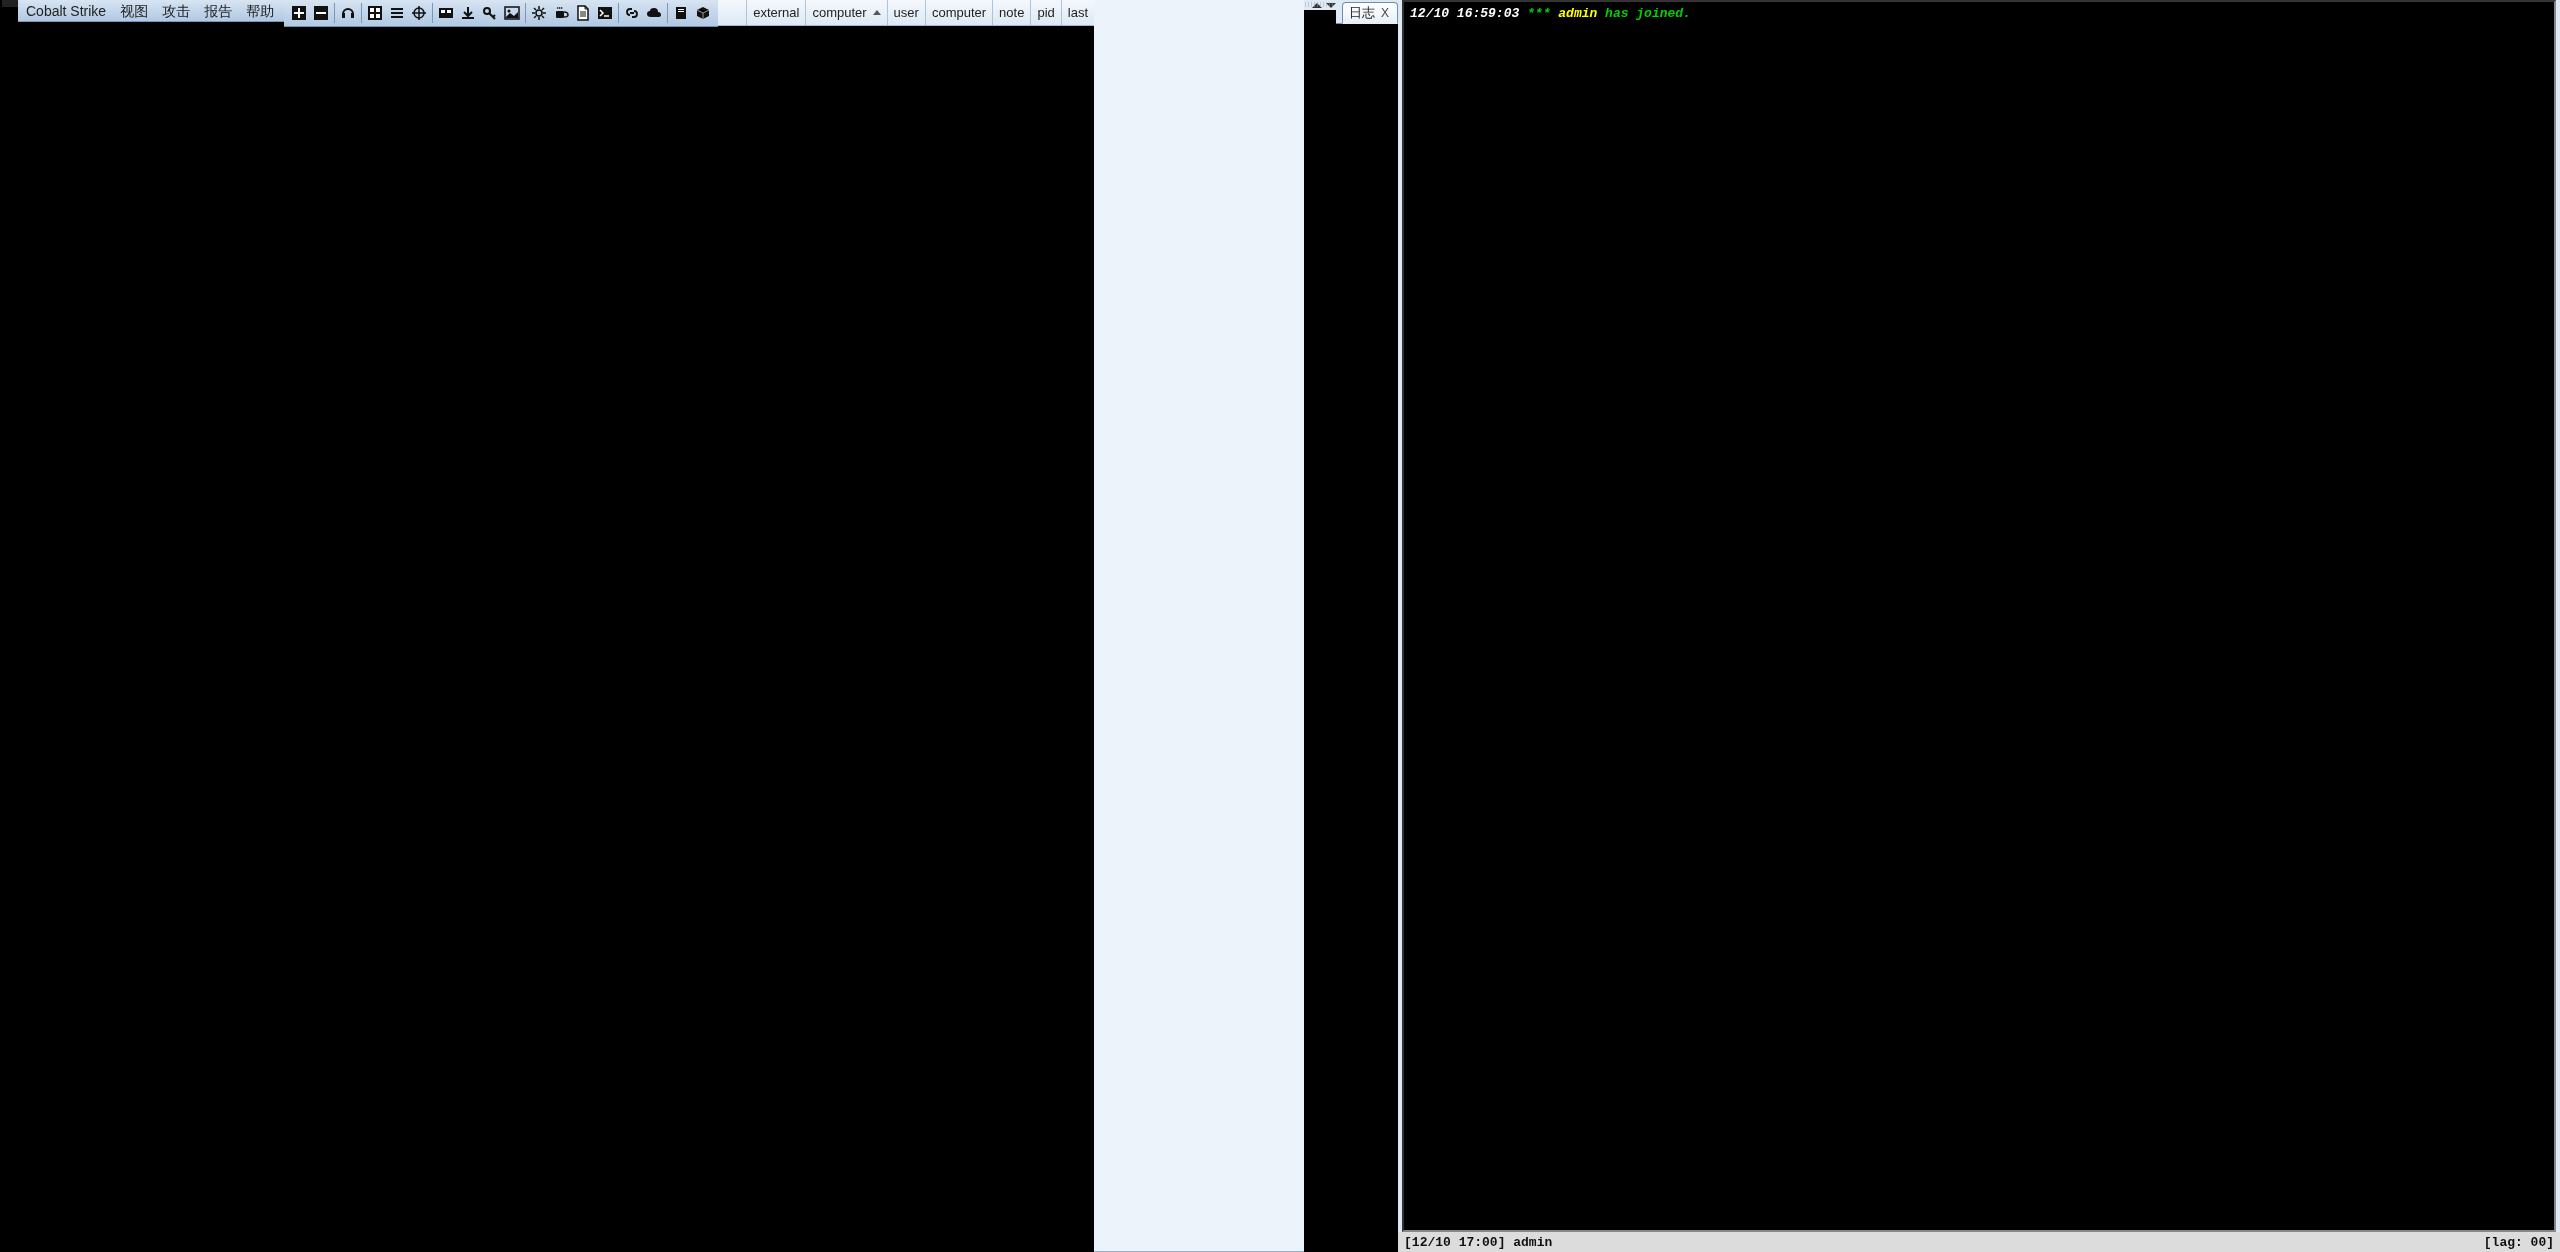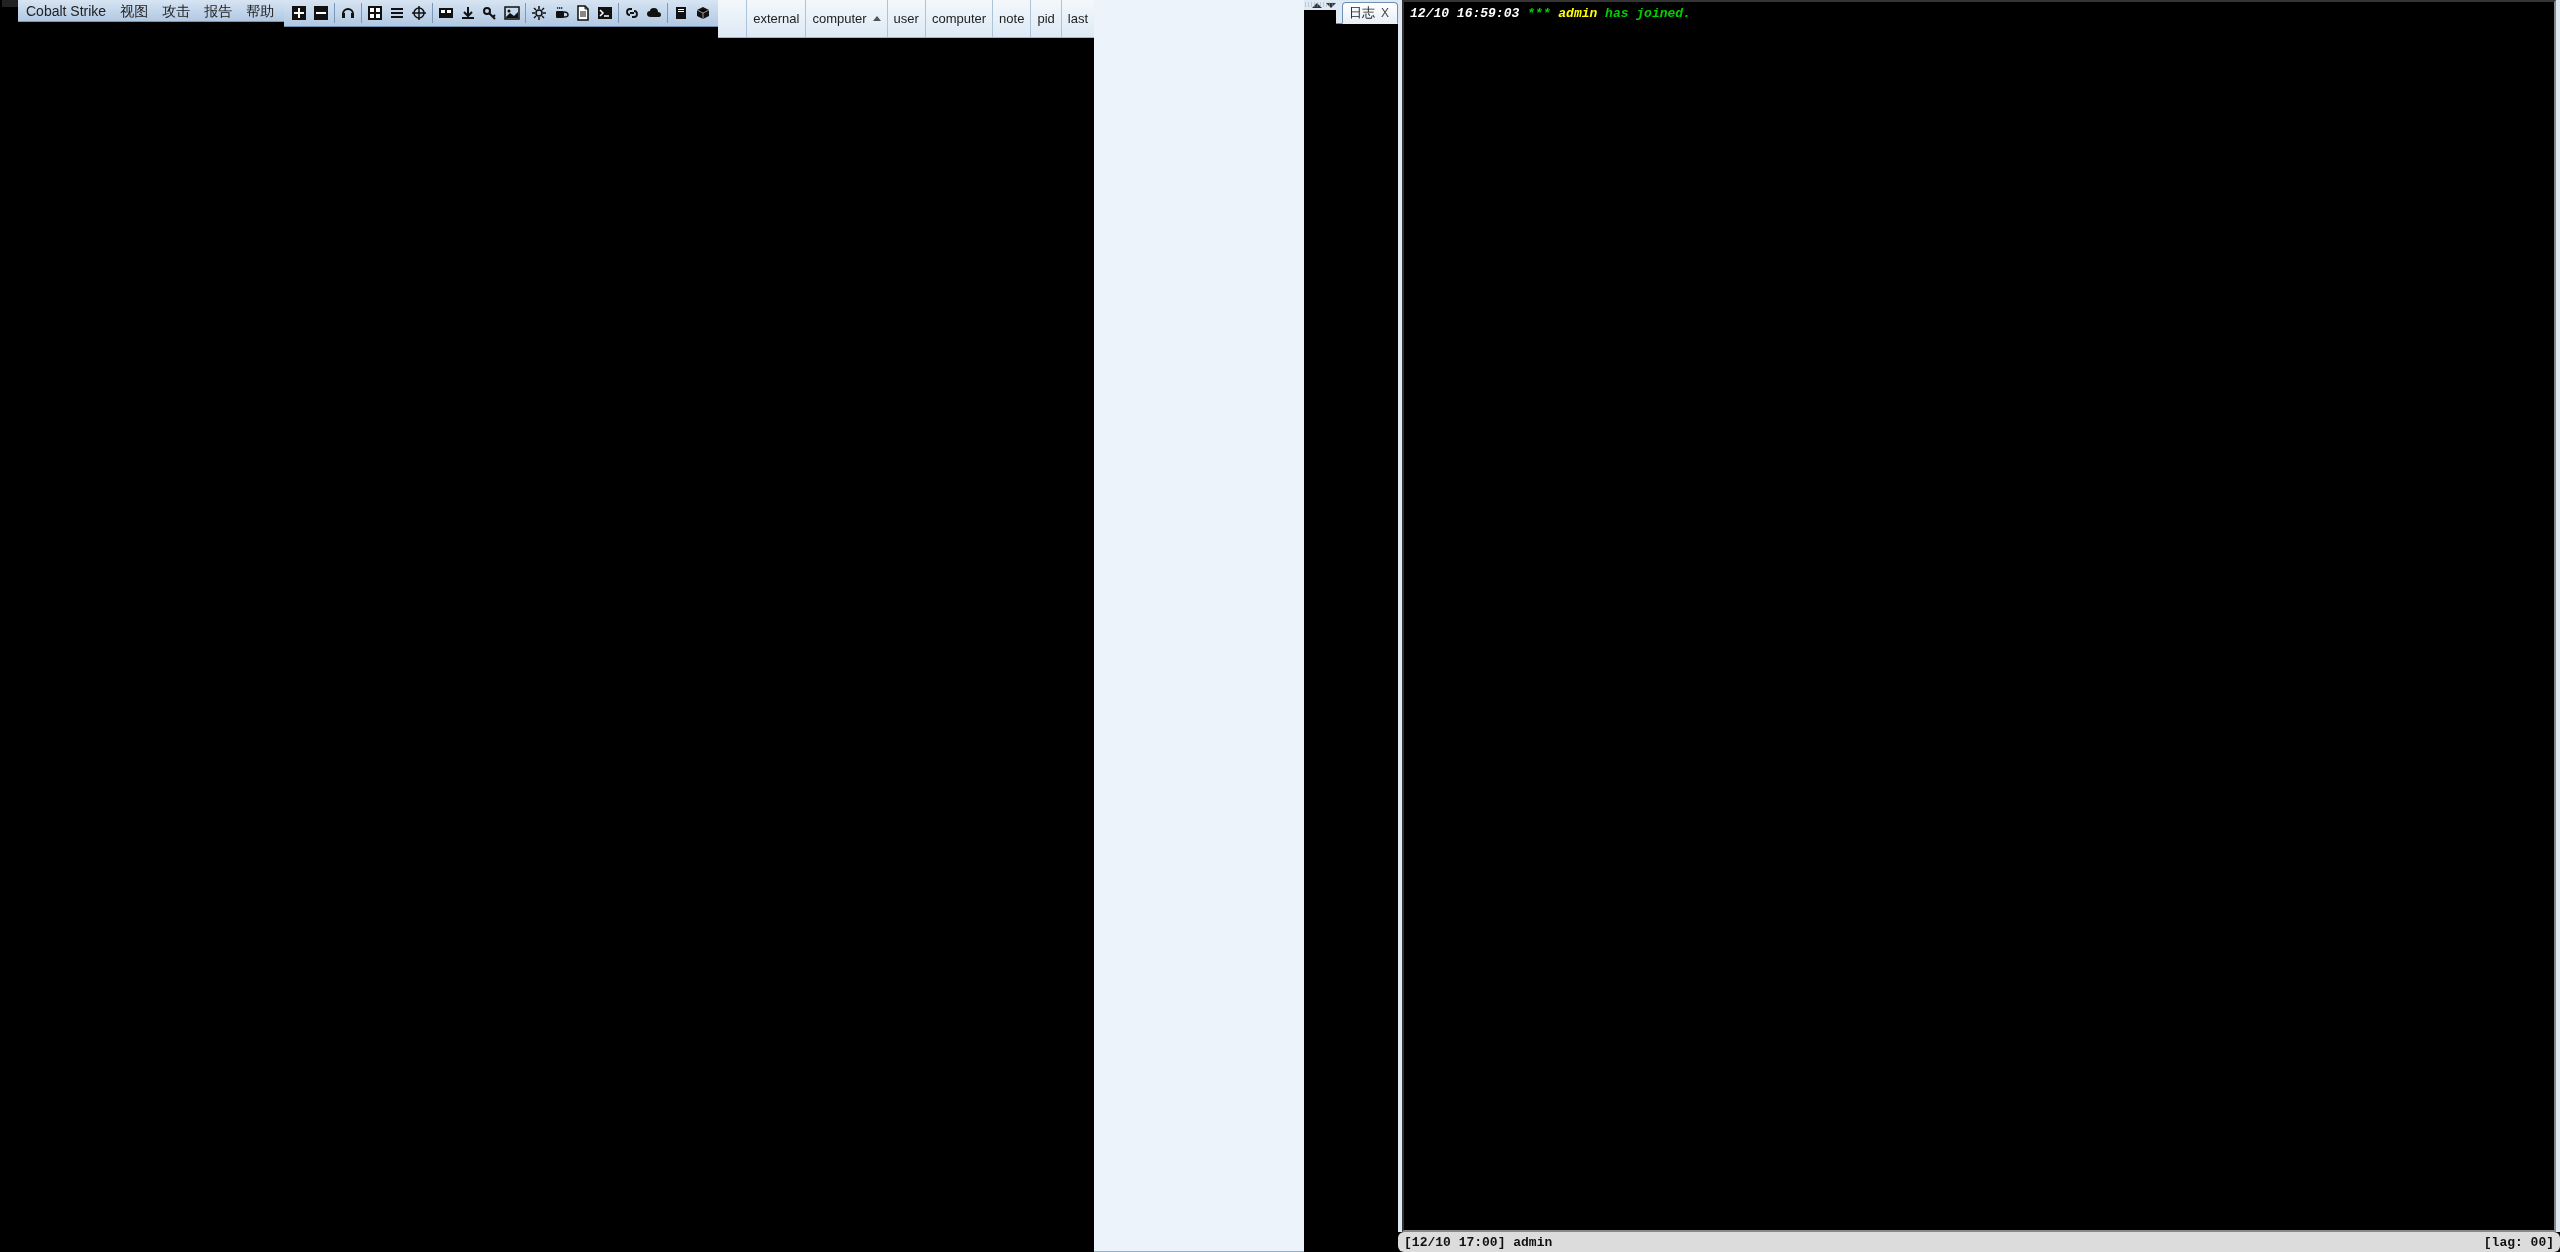--- a/index.html
+++ b/index.html
@@ -61,21 +61,21 @@
       cursor: pointer;
     }
     .toolbar .sep {
       width: 1px; height: 20px;
       background: #7a99b8;
       margin: 0 2px;
     }
     .toolbar svg { display: block; }
     .table-header {
       display: flex;
-      height: 38px;
+      height: 26px;
       background: linear-gradient(to bottom, #f4f8fc 0%, #dde9f5 100%);
       border-bottom: 1px solid #9db8d4;
       font-size: 13px;
       color: #222;
       user-select: none;
     }
     .table-header .th {
       border-left: 1px solid #adc3da;
       padding: 0 6px;
       display: flex;
@@ -184,21 +184,20 @@
       height: 20px;
       background: #dcdcdc;
       display: flex;
       align-items: center;
       justify-content: space-between;
       padding: 0 6px;
       font-family: "Consolas", "Monaco", "Courier New", monospace;
       font-size: 13px;
       font-weight: bold;
       color: #111;
-      border-radius: 6px;
     }
     .bottom-strip {
       height: 6px;
       background: #000;
     }
     .console-wrap {
       display: flex;
       flex: 1 1 auto;
       background: #dfe9f4;
       min-height: 0;

